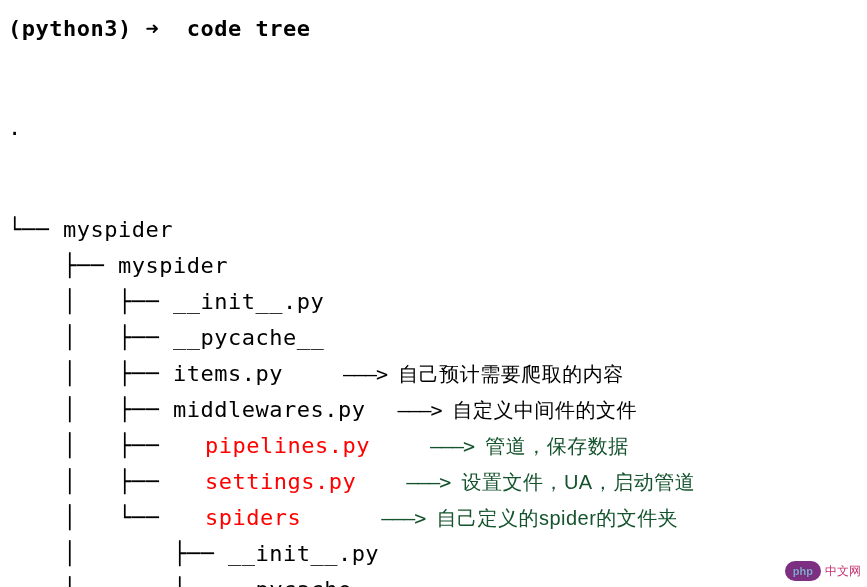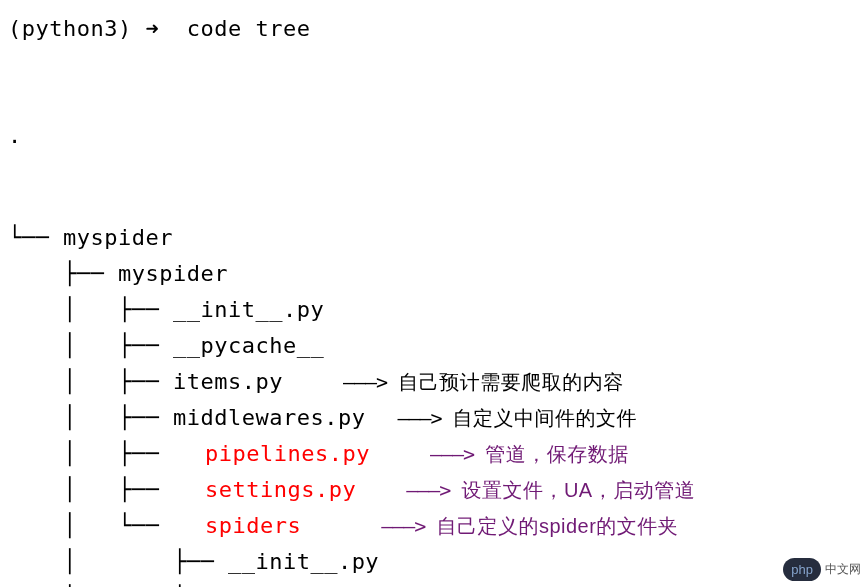--- a/index.html
+++ b/index.html
@@ -14,22 +14,22 @@
       line-height: 1.5;
       color: #000;
       padding: 12px 8px;
       width: 867px;
       height: 587px;
       position: relative;
       overflow: hidden;
     }
     .prompt-line {
       white-space: pre;
-      font-weight: 400;
-      margin-bottom: 8px;
+      font-weight: 700;
+      margin-bottom: 0;
       letter-spacing: 0.5px;
     }
     .prompt-arrow {
       font-family: "Menlo", monospace;
     }
     .tree {
       white-space: pre;
       font-weight: 500;
       letter-spacing: 0.5px;
     }
@@ -51,53 +51,53 @@
       margin-left: 32px;
     }
     .annot {
       color: #000;
       font-weight: 500;
       font-family: "PingFang SC", "Microsoft YaHei", sans-serif;
       font-size: 20px;
       text-align: center;
     }
     .annot.highlight {
-      color: #701a75;
+      color: #14532d;
     }
     .annot-arrow {
       font-family: monospace;
       letter-spacing: -1px;
     }
     .spacer {
       display: inline-block;
     }
     .watermark {
       position: absolute;
       right: 6px;
       bottom: 6px;
       display: flex;
       align-items: center;
       gap: 4px;
       opacity: 0.9;
     }
     .watermark-badge {
-      background: #0f172a;
+      background: #701a75;
       border-radius: 12px;
       padding: 2px 8px;
-      font-size: 13px;
-      font-weight: normal;
+      font-size: 11px;
+      font-weight: bold;
       font-family: Arial, sans-serif;
       color: #fff;
       text-shadow: 0 0 2px rgba(0,0,0,0.3);
     }
     .watermark-badge .p1 { color: #7a9bc9; }
     .watermark-badge .p2 { color: #a8a8a8; }
     .watermark-text {
       font-size: 12px;
-      color: #404040;
+      color: #be185d;
       font-family: "PingFang SC", "Microsoft YaHei", sans-serif;
     }
   </style>
 </head>
 <body>
 
 <div class="prompt-line"><span>(python3)</span> <span class="prompt-arrow">➜</span>  <span>code</span> <span>tree</span></div>
 
 <div class="tree">
   <div class="tree-row"><span class="node">.</span></div>

